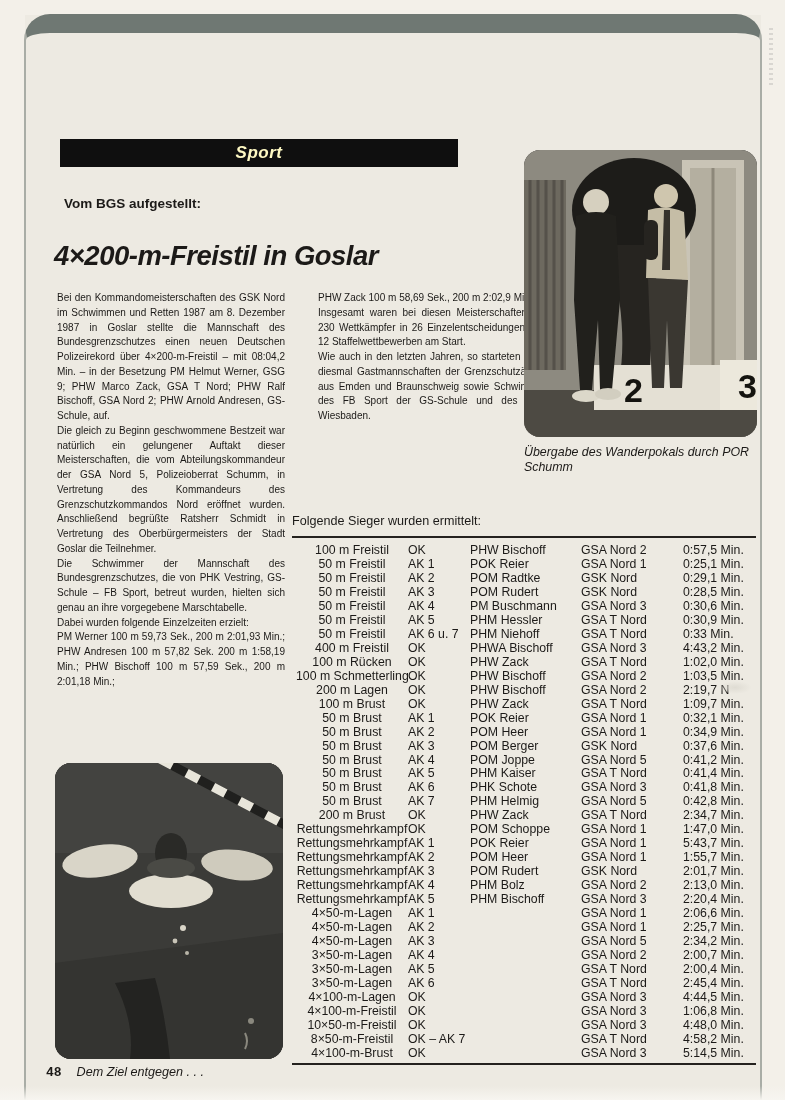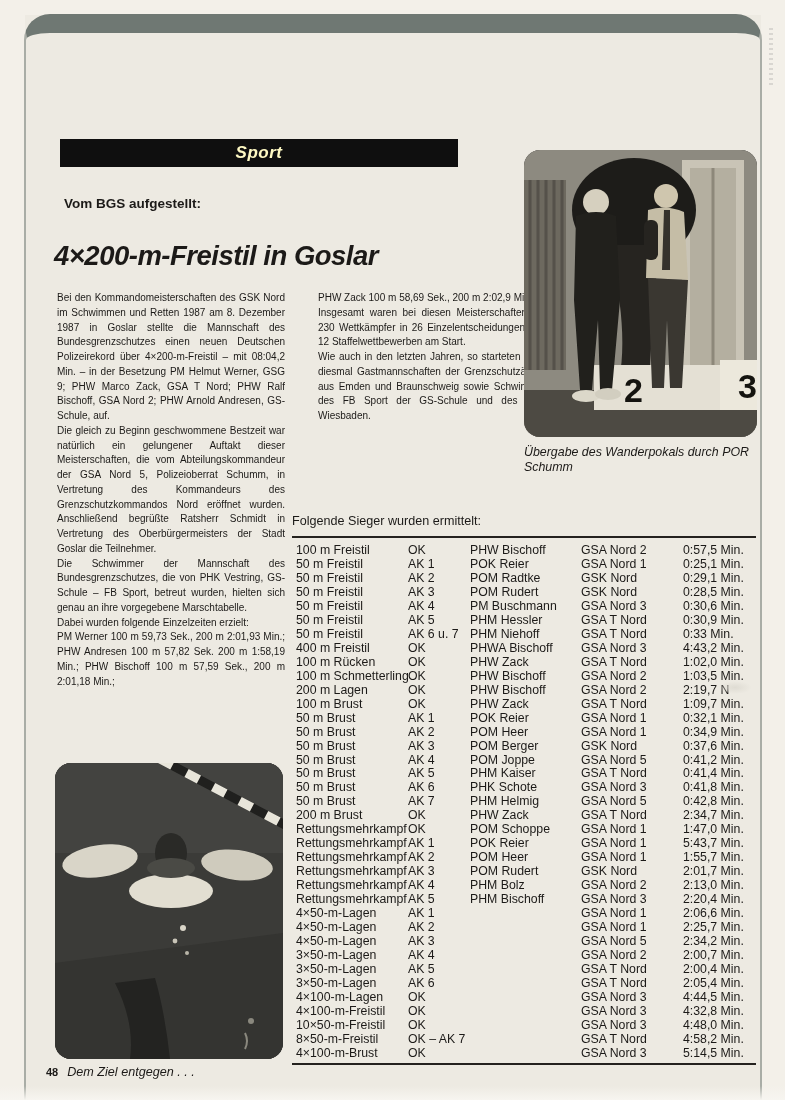--- a/index.html
+++ b/index.html
@@ -56,32 +56,32 @@
   .cap{position:absolute;font-style:italic;font-size:12.4px;line-height:14.5px;}
   .cap-podium{left:524px;top:445px;width:233px;}
   .results-intro{position:absolute;left:292px;top:514px;font-size:12.6px;text-align:right;}
   .results{
     position:absolute;left:292px;top:536px;width:464px;
     border-top:2px solid #24221f;border-bottom:2px solid #24221f;
     padding:5px 0 3px 0;
   }
   .trow{display:flex;height:13.98px;align-items:center;white-space:nowrap;font-size:12.3px;}
   .tcell{display:inline-block;overflow:visible;}
-  .c0{width:116px;padding-left:4px;}
+  .c0{width:116px;padding-left:4px;text-align:center;}
   .c1{width:62px;}
   .c2{width:111px;}
   .c3{width:102px;}
   .c4{flex:1;}
   .smudge{
     position:absolute;left:718px;top:681px;width:34px;height:13px;
     background:radial-gradient(ellipse at center, rgba(222,219,210,.95), rgba(222,219,210,0) 70%);
     pointer-events:none;
   }
   .bottom-caption{position:absolute;left:46px;top:1065px;display:flex;align-items:baseline;}
-  .pgnum{font-weight:bold;font-size:11px;margin-right:9px;}
+  .pgnum{font-weight:bold;font-size:13px;margin-right:15px;font-family:Liberation Mono, monospace;}
   .swim-cap{font-style:italic;font-size:12.6px;}
   .edge-mark{position:absolute;left:769px;top:28px;width:4px;height:60px;opacity:.25;
     background:repeating-linear-gradient(#888 0 2px, transparent 2px 5px);}
 </style>
 </head>
 <body>
 
 <div>
   <div class="page-inner"></div>
   <div class="frame"></div>
@@ -366,35 +366,35 @@
           <span class="tcell c1">AK 5</span>
           <span class="tcell c2"></span>
           <span class="tcell c3">GSA T Nord</span>
           <span class="tcell c4">2:00,4 Min.</span>
         </div>
         <div class="trow">
           <span class="tcell c0">3×50-m-Lagen</span>
           <span class="tcell c1">AK 6</span>
           <span class="tcell c2"></span>
           <span class="tcell c3">GSA T Nord</span>
-          <span class="tcell c4">2:05,4 Min.</span>
+          <span class="tcell c4">2:45,4 Min.</span>
         </div>
         <div class="trow">
           <span class="tcell c0">4×100-m-Lagen</span>
           <span class="tcell c1">OK</span>
           <span class="tcell c2"></span>
           <span class="tcell c3">GSA Nord 3</span>
           <span class="tcell c4">4:44,5 Min.</span>
         </div>
         <div class="trow">
           <span class="tcell c0">4×100-m-Freistil</span>
           <span class="tcell c1">OK</span>
           <span class="tcell c2"></span>
           <span class="tcell c3">GSA Nord 3</span>
-          <span class="tcell c4">4:32,8 Min.</span>
+          <span class="tcell c4">1:06,8 Min.</span>
         </div>
         <div class="trow">
           <span class="tcell c0">10×50-m-Freistil</span>
           <span class="tcell c1">OK</span>
           <span class="tcell c2"></span>
           <span class="tcell c3">GSA Nord 3</span>
           <span class="tcell c4">4:48,0 Min.</span>
         </div>
         <div class="trow">
           <span class="tcell c0">8×50-m-Freistil</span>

